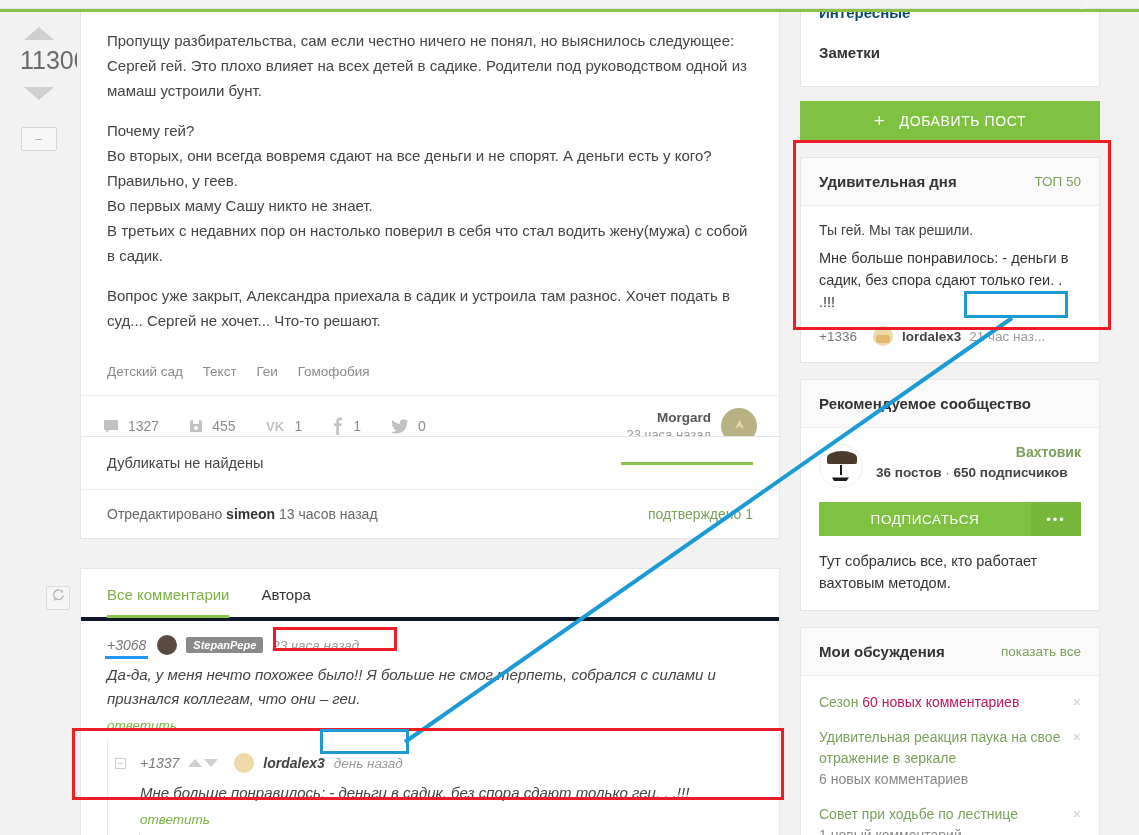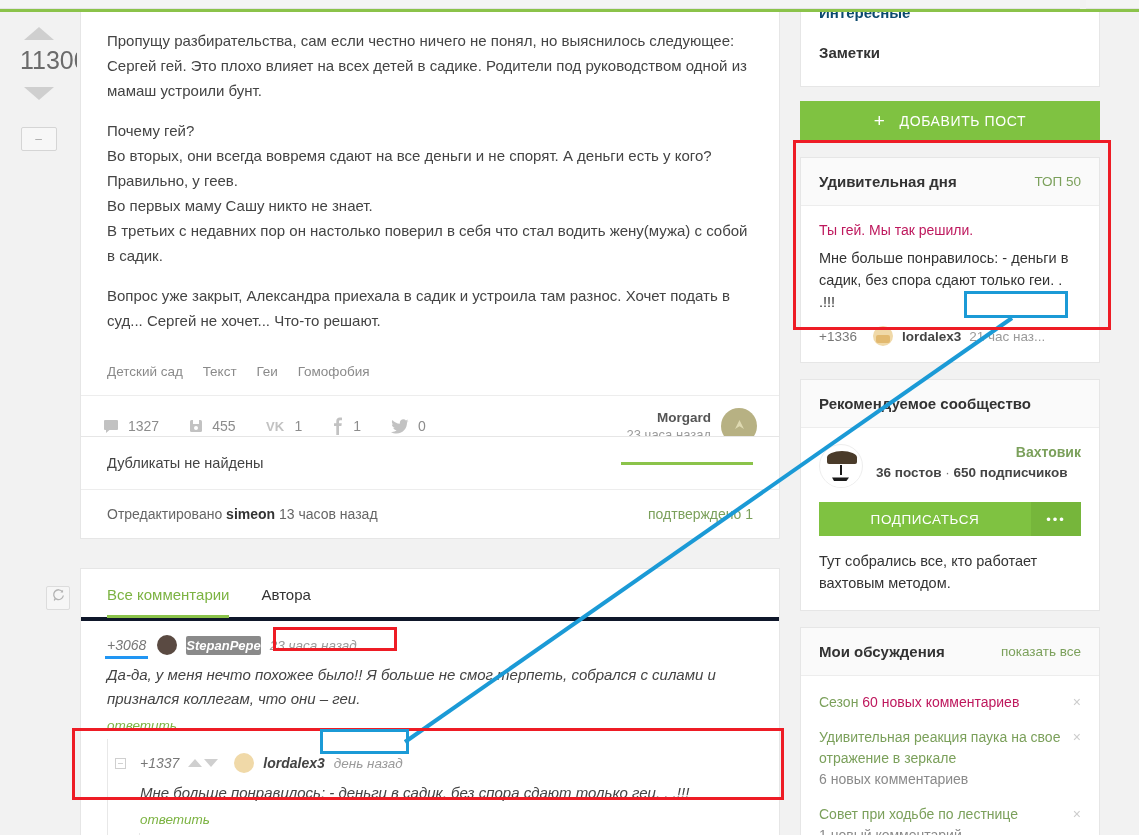--- a/index.html
+++ b/index.html
@@ -63,21 +63,21 @@
   .cmt-tab.active:after { content:""; position:absolute; left:0; right:0; bottom:-1px; height:3px; background:#8bc34a; }
 
   .refresh-btn { position:absolute; left:46px; top:574px; width:24px; height:24px; border:1px solid #dcdcdc; background:#f6f6f6; border-radius:2px; color:#b4b4b4; font-size:13px; line-height:22px; text-align:center;}
 
   .comment { padding:14px 26px 6px 26px;font-style:italic; }
   .c-head { display:flex; align-items:center; font-size:14px; }
   .c-score { color:#777; font-weight:normal; position:relative; }
   .c-score.blueline:after { content:""; position:absolute; left:-2px; right:-2px; bottom:-6px; height:3px; background:#2196f3; }
   .c-av { width:20px; height:20px; border-radius:50%; margin:0 9px 0 11px; }
   .c-av.a1 { background:#5a4a42; }
-  .nametag { background:#8a8a8a; color:#fff; font-weight:bold; font-size:13px; padding:2px 0; border-radius:2px;}
+  .nametag { background:#8a8a8a; color:#fff; font-weight:bold; font-size:11px; padding:2px 7px; border-radius:2px;}
   .c-name { font-weight:bold; color:#444; font-size:14px;}
   .c-date { color:#9a9a9a; font-size:13.5px; margin-left:9px; }
   .c-text { font-size:15px; line-height:24px; color:#444; margin-top:8px; }
   .c-reply { color:#7cb342; font-size:13.5px; margin-top:7px; }
   .collapse { width:11px; height:11px; border:1px solid #cfcfcf; color:#aaa; font-size:9px; line-height:9px; text-align:center; margin-right:14px; display:inline-block;}
   .vote { display:inline-flex; margin:0 4px 0 8px; }
   .vote i { display:block; width:0; height:0; border-left:7px solid transparent; border-right:7px solid transparent; margin:0 1px; }
   .vote i.up { border-bottom:8px solid #cfcfcf; }
   .vote i.dn { border-top:8px solid #cfcfcf; }
   .nested { padding-left:34px; }
@@ -92,21 +92,21 @@
   .scard-head .r { margin-left:auto; color:#7ba05b; font-size:13.5px; }
   .scard-body { padding:16px 18px; }
 
   .notes-card { margin:0 39px 14px 10px; background:#fff; border:1px solid #e6e6e6; border-top:none; height:75px; position:relative; overflow:hidden;}
   .notes-cut { position:absolute; top:-8px; left:18px; font-weight:bold; font-size:15px; color:#0c4a6e; }
   .notes-item { position:absolute; top:32px; left:18px; font-weight:bold; font-size:15px; color:#333; }
 
   .addpost { margin:0 39px 16px 10px; height:40px; background:#7fc241; color:#fff; font-size:14px; letter-spacing:.6px; display:flex; align-items:center; justify-content:center; }
   .addpost .plus { font-size:19px; margin-right:14px; font-weight:300;}
 
-  .cday-title { color:#be185d; font-size:14px; margin-bottom:9px; }
+  .cday-title { color:#404040; font-size:14px; margin-bottom:9px; }
   .cday-text { font-size:14.5px; line-height:22px; color:#333; }
   .cday-foot { display:flex; align-items:center; margin-top:13px; font-size:13.5px; }
   .cday-foot .sc { color:#777; margin-right:16px; }
   .cday-foot .av { width:20px; height:20px; border-radius:50%; background:#f0d9a8; margin-right:9px; position:relative; overflow:hidden;}
   .cday-foot .av:after { content:""; position:absolute; left:3px; top:9px; width:14px; height:8px; background:#e2b96f; border-radius:2px;}
   .cday-foot .nm { font-weight:bold; color:#444; }
   .cday-foot .dt { color:#9a9a9a; margin-left:8px; }
 
   .comm-row { display:flex; align-items:flex-start; }
   .comm-av { width:44px; height:44px; border-radius:50%; background:#fff; border:1px solid #eee; margin-right:13px; position:relative; overflow:hidden; flex:none;}

